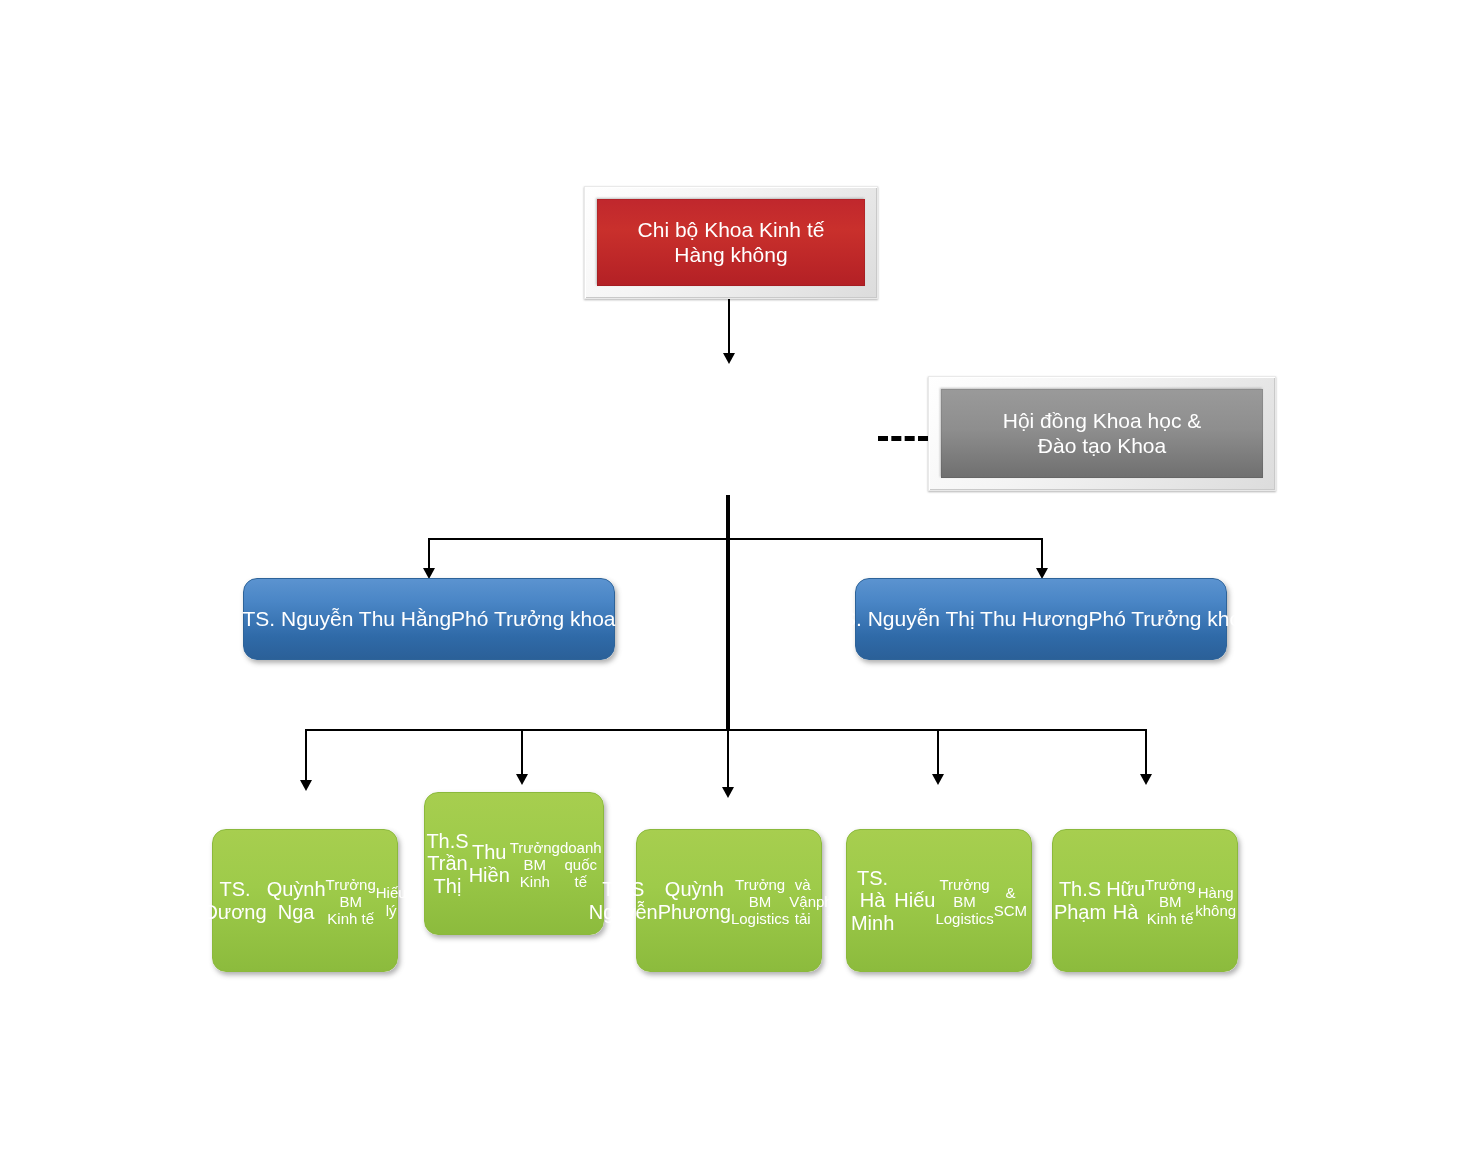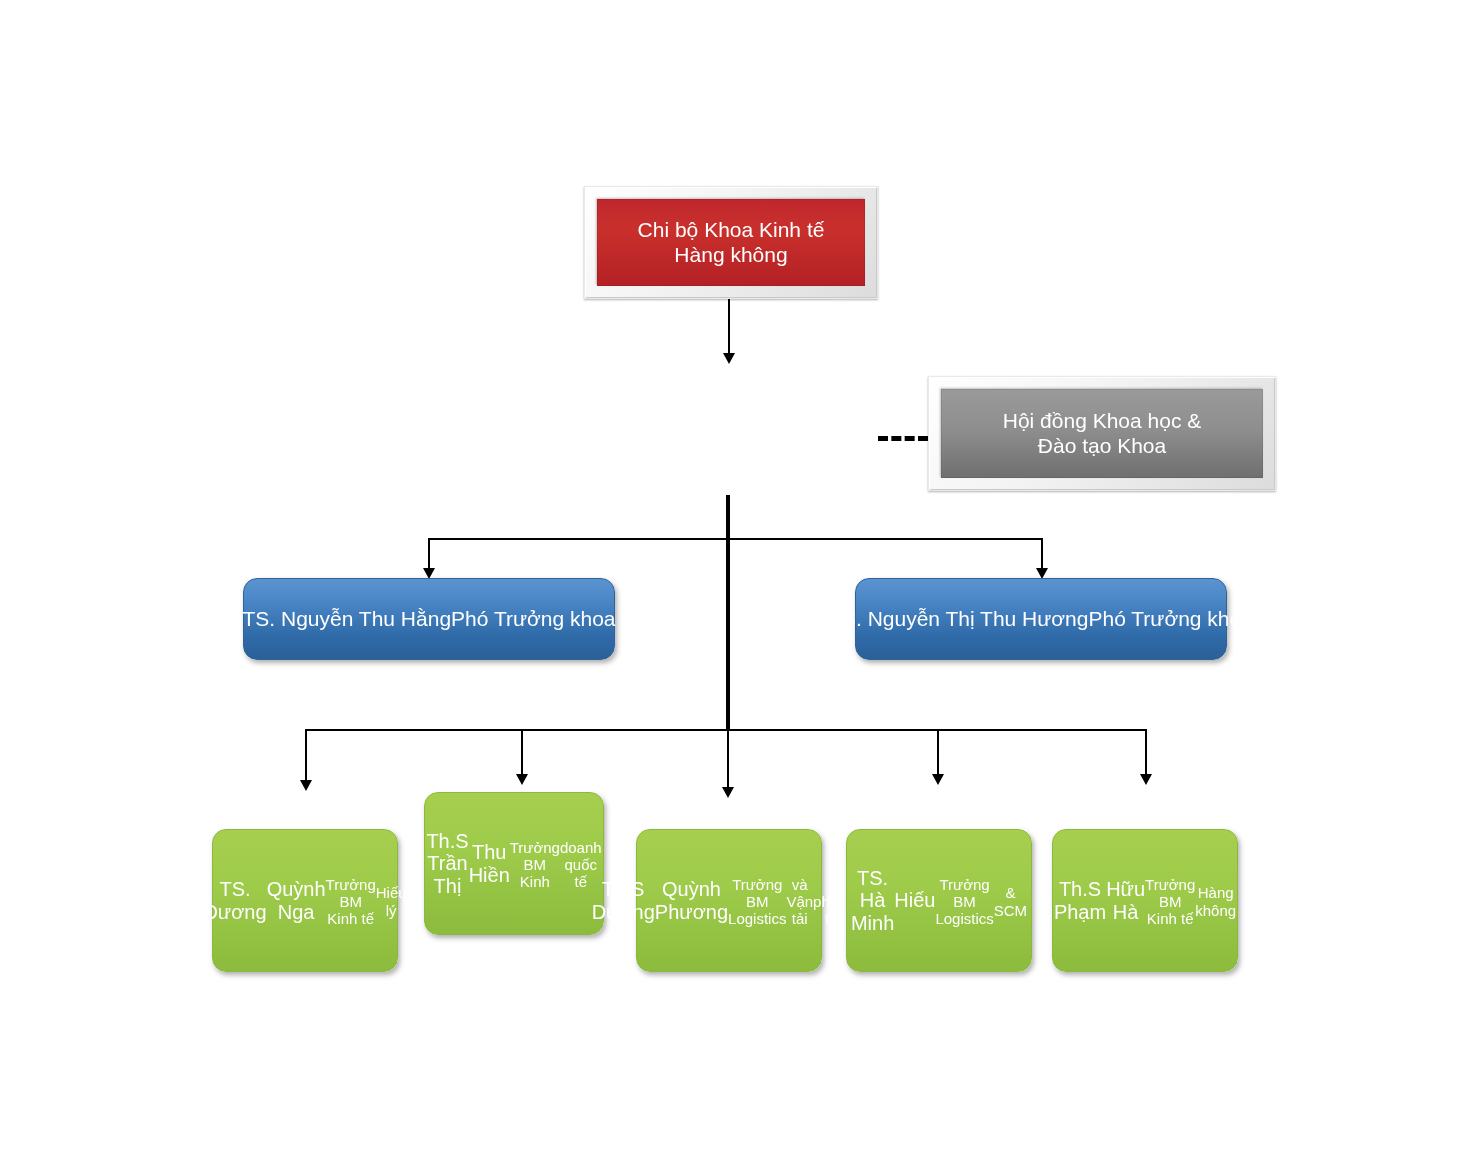--- a/index.html
+++ b/index.html
@@ -198,21 +198,21 @@
   </div>
 
   <div class="rounded green-box" style="left:424px; top:760px; width:180px; height:143px;">
     <div class="name">Th.S Trần Thị</div>
     <div class="name">Thu Hiền</div>
     <div class="role">Trưởng BM Kinh</div>
     <div class="role">doanh quốc tế</div>
   </div>
 
   <div class="rounded green-box" style="left:636px; top:797px; width:186px; height:143px;">
-    <div class="name">Th.S Dương</div>
+    <div class="name">Th.S Nguyễn</div>
     <div class="name">Quỳnh Phương</div>
     <div class="role">Trưởng BM Logistics</div>
     <div class="role">và Vận tải</div>
     <div class="role">đa phương thức</div>
   </div>
 
   <div class="rounded green-box" style="left:846px; top:797px; width:186px; height:143px;">
     <div class="name">TS. Hà Minh</div>
     <div class="name">Hiếu</div>
     <div class="role">Trưởng BM Logistics</div>

